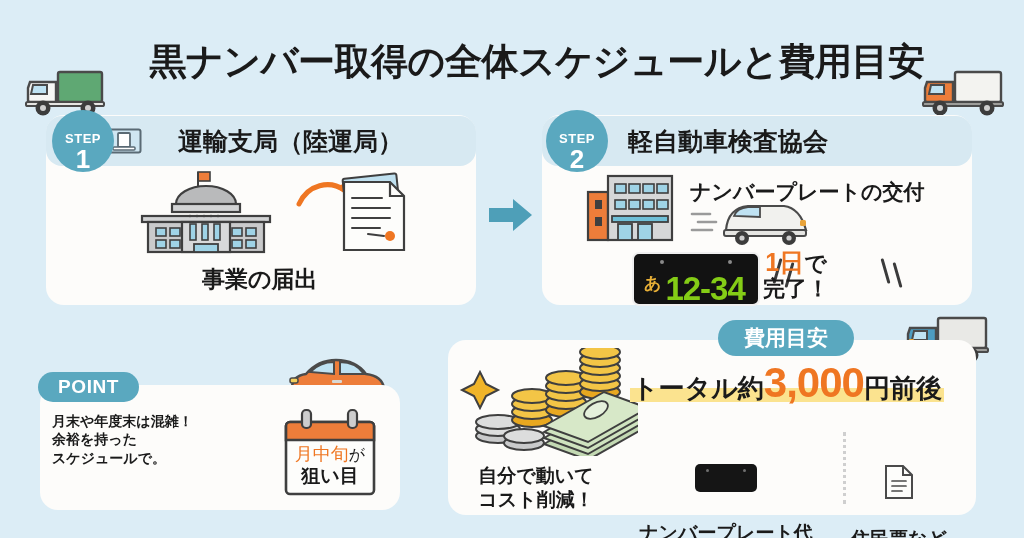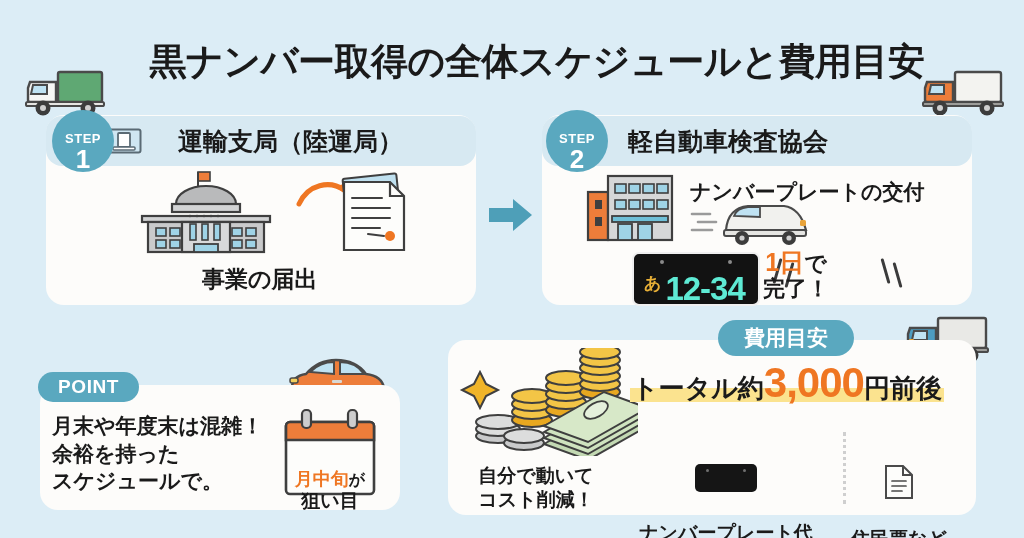--- a/index.html
+++ b/index.html
@@ -128,21 +128,21 @@
     padding: 5px 20px 6px 20px;
     font-size: 19px;
     font-weight: bold;
     letter-spacing: 0.6px;
     z-index: 5;
     line-height: 1;
   }
   #point-lines {
     position: absolute;
     left: 52px; top: 412px;
-    font-size: 21px;
+    font-size: 14px;
     font-weight: bold;
     color: #1a1a1a;
     line-height: 1.32;
     white-space: pre-line;
   }
 
   
   #cost-card {
     left: 448px; top: 340px; width: 528px; height: 175px;
   }
@@ -249,21 +249,21 @@
     position: absolute; width: 4px; height: 4px; border-radius: 50%; background: #8a8a8a;
   }
   #big-plate .kana {
     color: #e8b037;
     font-size: 17px;
     font-weight: bold;
     margin-left: 10px;
     margin-top: 9px;
   }
   #big-plate .pnum {
-    color: #5eead4;
+    color: #84cc16;
     font-size: 33px;
     font-weight: bold;
     letter-spacing: -1px;
     margin-left: 4px;
     margin-top: 20px;
     font-family: "Liberation Sans", sans-serif;
   }
 
   
   #oneday {
@@ -485,21 +485,21 @@
 スケジュールで。</div>
 
   <div class="ill" style="left:278px; top:408px; width:104px; height:92px;">
     <svg width="104" height="92" viewBox="0 0 104 92" style="position:absolute; left:0; top:0;">
       <rect x="8" y="14" width="88" height="72" rx="4" fill="#fdfdfb" stroke="#3f3f3f" stroke-width="2.6"></rect>
       <path d="M8 18 a4 4 0 0 1 4 -4 h80 a4 4 0 0 1 4 4 v14 h-88 z" fill="#ed7d3a" stroke="#3f3f3f" stroke-width="2.6"></path>
       <rect x="24" y="2" width="9" height="18" rx="4" fill="#cdcdcd" stroke="#3f3f3f" stroke-width="2.2"></rect>
       <rect x="70" y="2" width="9" height="18" rx="4" fill="#cdcdcd" stroke="#3f3f3f" stroke-width="2.2"></rect>
     </svg>
     <div style="position:absolute; left:0; top:36px; width:104px; text-align:center; line-height:1.14;">
-      <div style="font-size:18px; font-weight:bold;margin-top:25px;">
+      <div style="font-size:18px; font-weight:normal;">
         <span style="color:#ef7622;">月中旬</span><span style="color:#1a1a1a; font-size:16px;">が</span>
       </div>
       <div style="font-size:19px; font-weight:bold; color:#1a1a1a;">狙い目</div>
     </div>
   </div>
 
   <svg class="ill" style="left:898px; top:310px;" width="96" height="58" viewBox="0 0 96 58">
     <rect x="40" y="8" width="48" height="30" rx="2" fill="#e9e9e6" stroke="#4a4a4a" stroke-width="2.4"></rect>
     <path d="M12 18 h26 v20 h-26 a2 2 0 0 1 -2 -2 v-12 z" fill="#4d9cc0" stroke="#4a4a4a" stroke-width="2.4"></path>
     <path d="M16 21 h13 v9 h-15 z" fill="#bfe2f2" stroke="#4a4a4a" stroke-width="2"></path>

